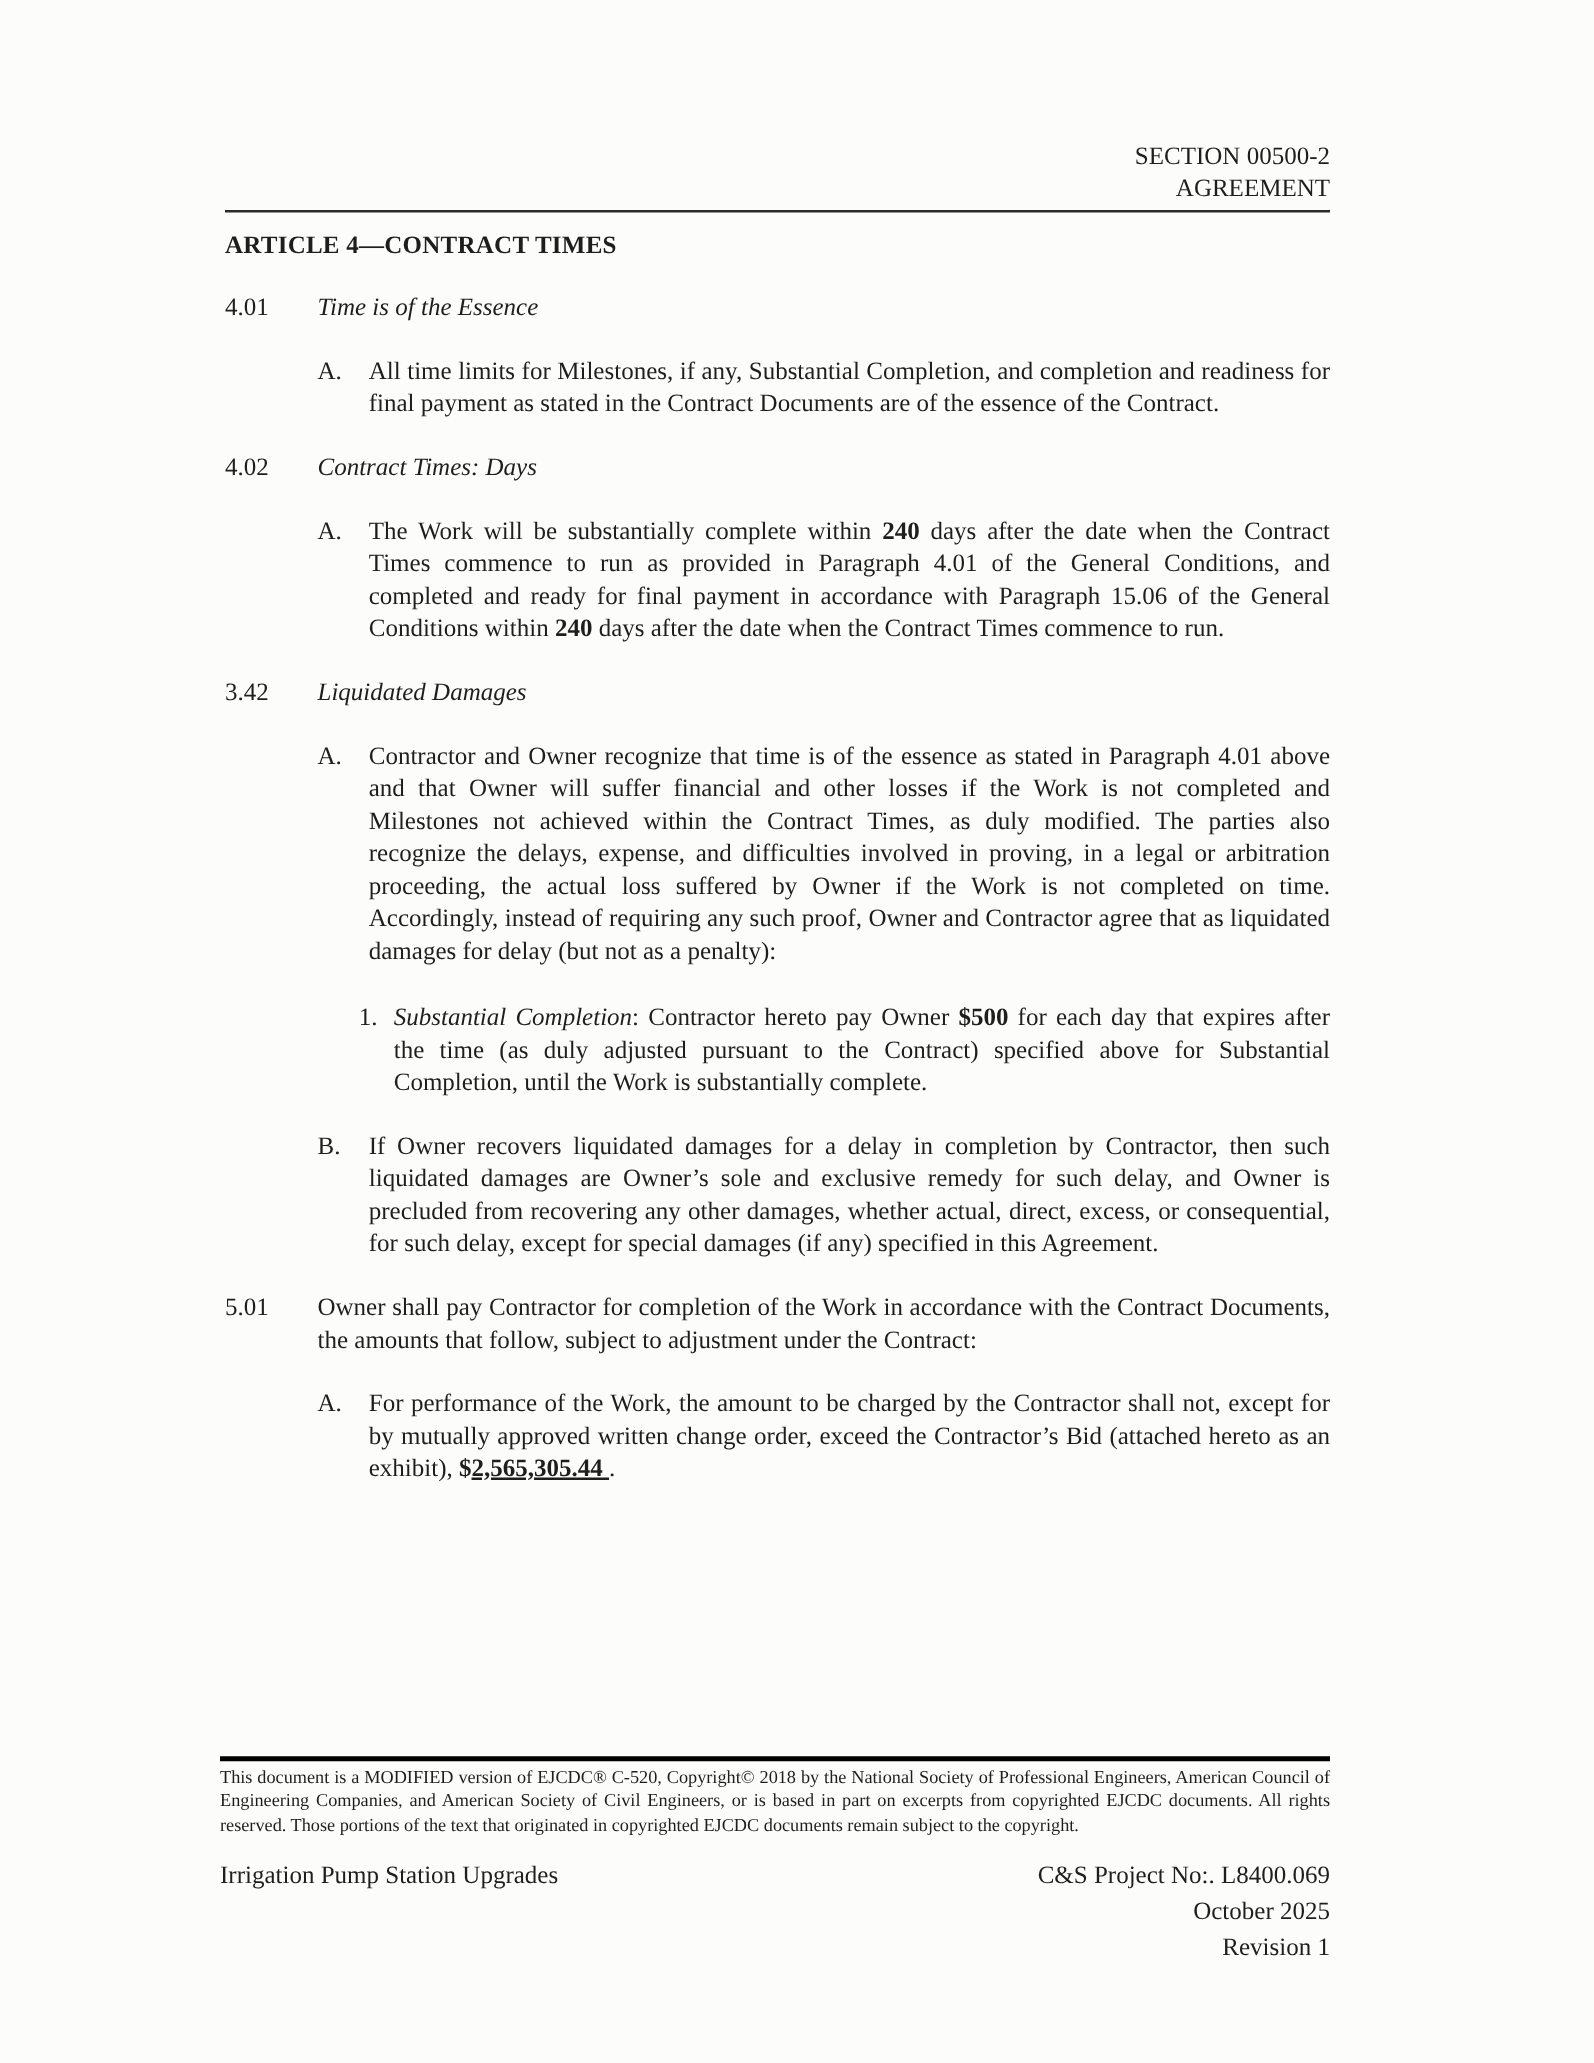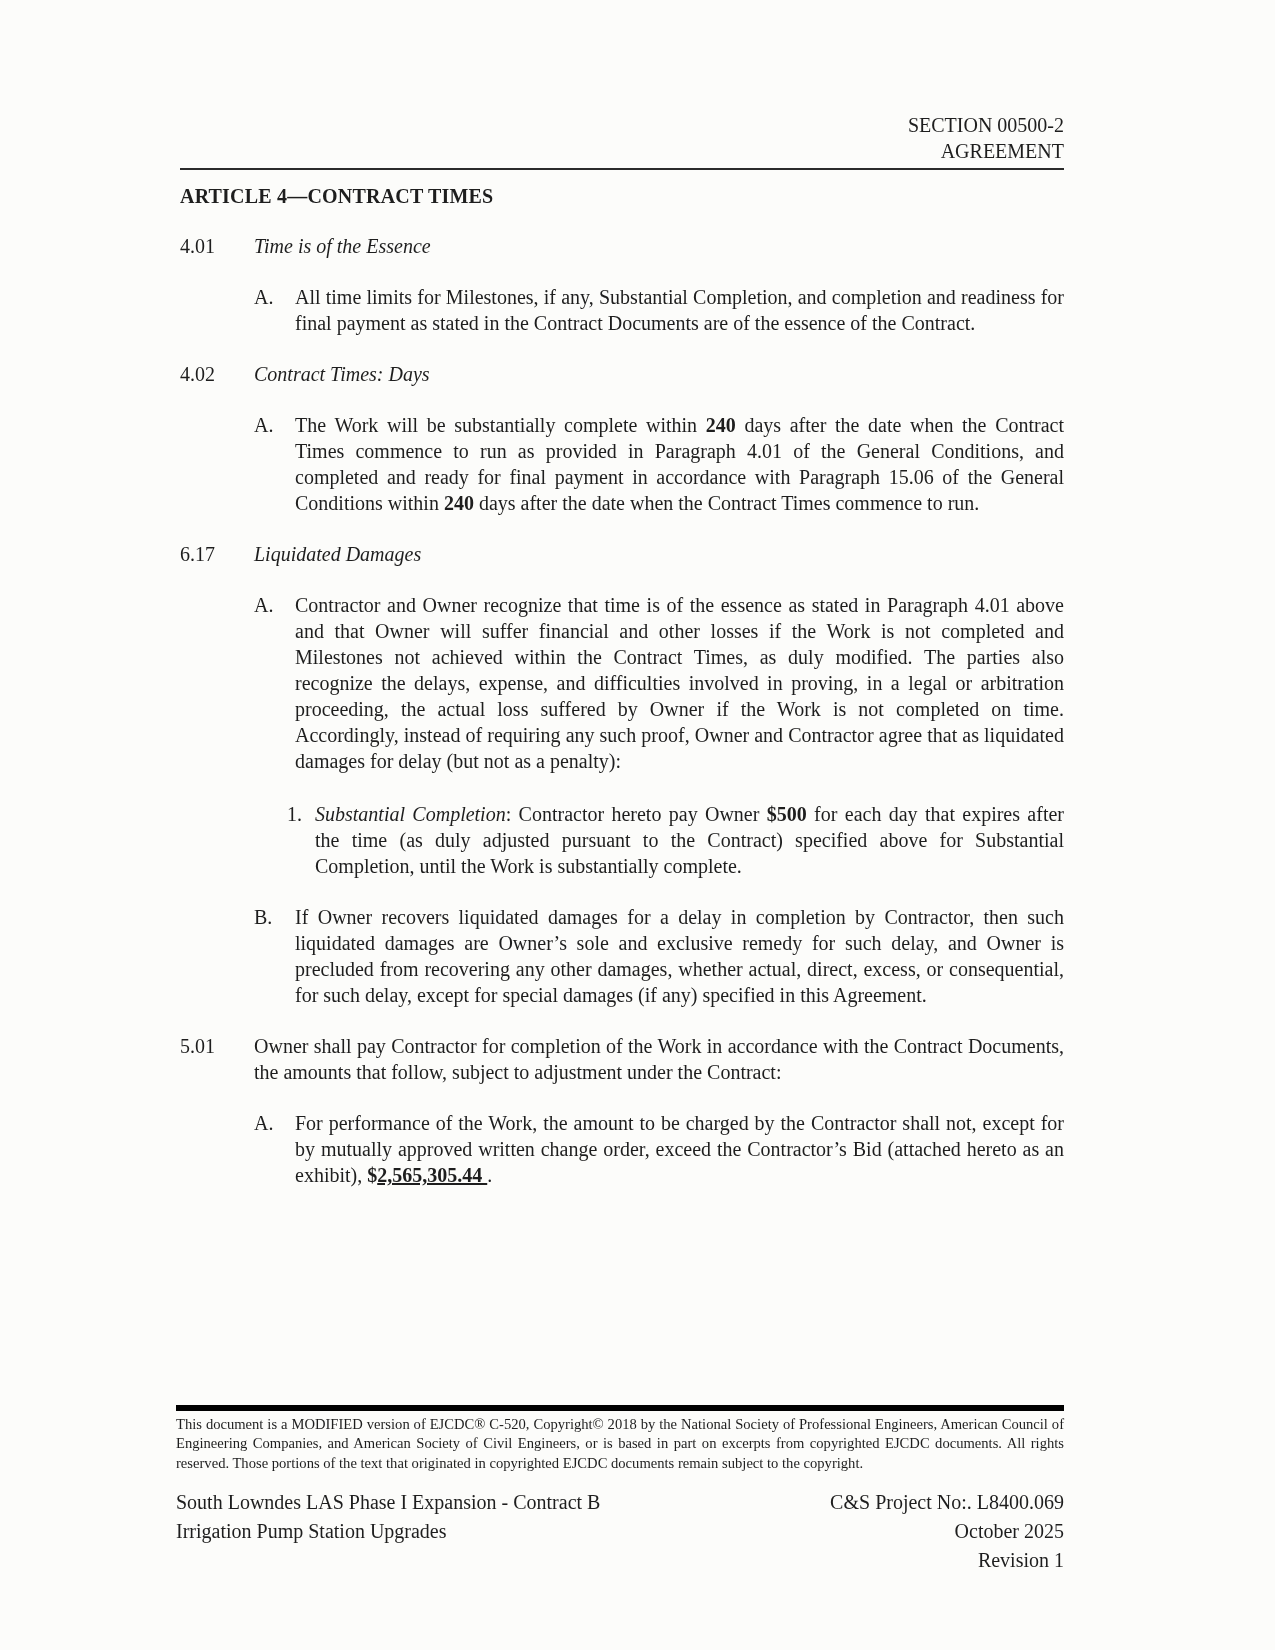--- a/index.html
+++ b/index.html
@@ -59,21 +59,21 @@
   .para.lvl3 { padding-left: 107px; margin-top: 27px; }
   .para.lvl3 > .marker { flex: none; width: 28px; }
   .ptext { flex: 1; text-align: justify; }
 
   .page-footer {
     position: absolute;
     left: 176px; top: 1405px;
     width: 888px;
   }
   .fineprint {
-    border-top: 6px solid #000000;
+    border-top: 4px solid #000000;
     padding-top: 4px;
     font-size: 14.6px;
     line-height: 19.4px;
     text-align: justify;
     margin: 0;
   }
   .footer-cols {
     display: flex;
     justify-content: space-between;
     margin-top: 15px;
@@ -109,21 +109,21 @@
     <div class="sec-row">
       <span class="sec-num">4.02</span>
       <span class="sec-title">Contract Times: Days</span>
     </div>
     <div class="para lvl2">
       <span class="marker">A.</span>
       <div class="ptext"><span>The Work will be substantially complete within </span><span style="font-weight: bold;">240</span><span> days after the date when the Contract Times commence to run as provided in Paragraph 4.01 of the General Conditions, and completed and ready for final payment in accordance with Paragraph 15.06 of the General Conditions within </span><span style="font-weight: bold;">240</span><span> days after the date when the Contract Times commence to run.</span></div>
     </div>
 
     <div class="sec-row">
-      <span class="sec-num">6.17</span>
+      <span class="sec-num">3.42</span>
       <span class="sec-title">Liquidated Damages</span>
     </div>
     <div class="para lvl2">
       <span class="marker">A.</span>
       <div class="ptext"><span>Contractor and Owner recognize that time is of the essence as stated in Paragraph 4.01 above and that Owner will suffer financial and other losses if the Work is not completed and Milestones not achieved within the Contract Times, as duly modified. The parties also recognize the delays, expense, and difficulties involved in proving, in a legal or arbitration proceeding, the actual loss suffered by Owner if the Work is not completed on time. Accordingly, instead of requiring any such proof, Owner and Contractor agree that as liquidated damages for delay (but not as a penalty):</span></div>
     </div>
     <div class="para lvl3">
       <span class="marker">1.</span>
       <div class="ptext"><span style="font-style: italic;">Substantial Completion</span><span>: Contractor hereto pay Owner </span><span style="font-weight: bold; margin-top: 19px;">$500</span><span> for each day that expires after the time (as duly adjusted pursuant to the Contract) specified above for Substantial Completion, until the Work is substantially complete.</span></div>
     </div>
@@ -141,21 +141,20 @@
       <span class="marker">A.</span>
       <div class="ptext"><span>For performance of the Work, the amount to be charged by the Contractor shall not, except for by mutually approved written change order, exceed the Contractor’s Bid (attached hereto as an exhibit), </span><span style="font-weight: bold;">$</span><span style="font-weight: bold; text-decoration: underline;">2,565,305.44&nbsp;</span><span>.</span></div>
     </div>
 
   </div>
 
   <div class="page-footer">
     <p class="fineprint">This document is a MODIFIED version of EJCDC® C-520, Copyright© 2018 by the National Society of Professional Engineers, American Council of Engineering Companies, and American Society of Civil Engineers, or is based in part on excerpts from copyrighted EJCDC documents. All rights reserved. Those portions of the text that originated in copyrighted EJCDC documents remain subject to the copyright.</p>
     <div class="footer-cols">
       <div class="footer-left">
-        <div>South Lowndes LAS Phase I Expansion - Contract B</div>
         <div>Irrigation Pump Station Upgrades</div>
       </div>
       <div class="footer-right">
         <div>C&amp;S Project No:. L8400.069</div>
         <div>October 2025</div>
         <div>Revision 1</div>
       </div>
     </div>
   </div>
 

